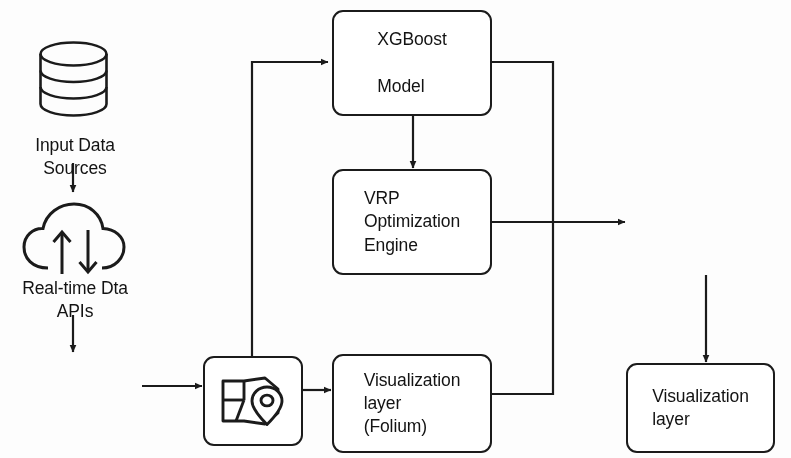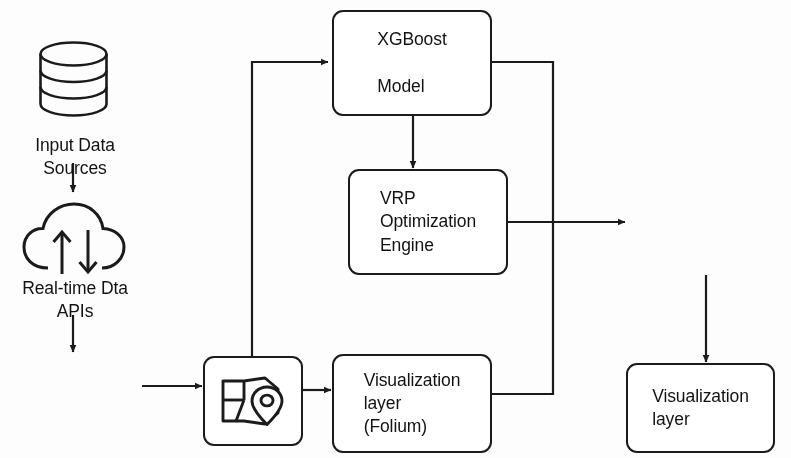--- a/index.html
+++ b/index.html
@@ -130,21 +130,21 @@
   </div>
 
   <div class="node" style="left:332px; top:10px; width:160px; height:106px;">
     <span class="lbl">
       <span>XGBoost</span><br>
       <br>
       <span>Model</span>
     </span>
   </div>
 
-  <div class="node" style="left:332px; top:169px; width:160px; height:106px;margin-left:16px;">
+  <div class="node" style="left:332px; top:169px; width:160px; height:106px;">
     <span class="lbl">
       <span>VRP</span><br>
       <span>Optimization</span><br>
       <span>Engine</span>
     </span>
   </div>
 
   <div class="node" style="left:332px; top:354px; width:160px; height:99px;">
     <span class="lbl">
       <span>Visualization</span><br>

